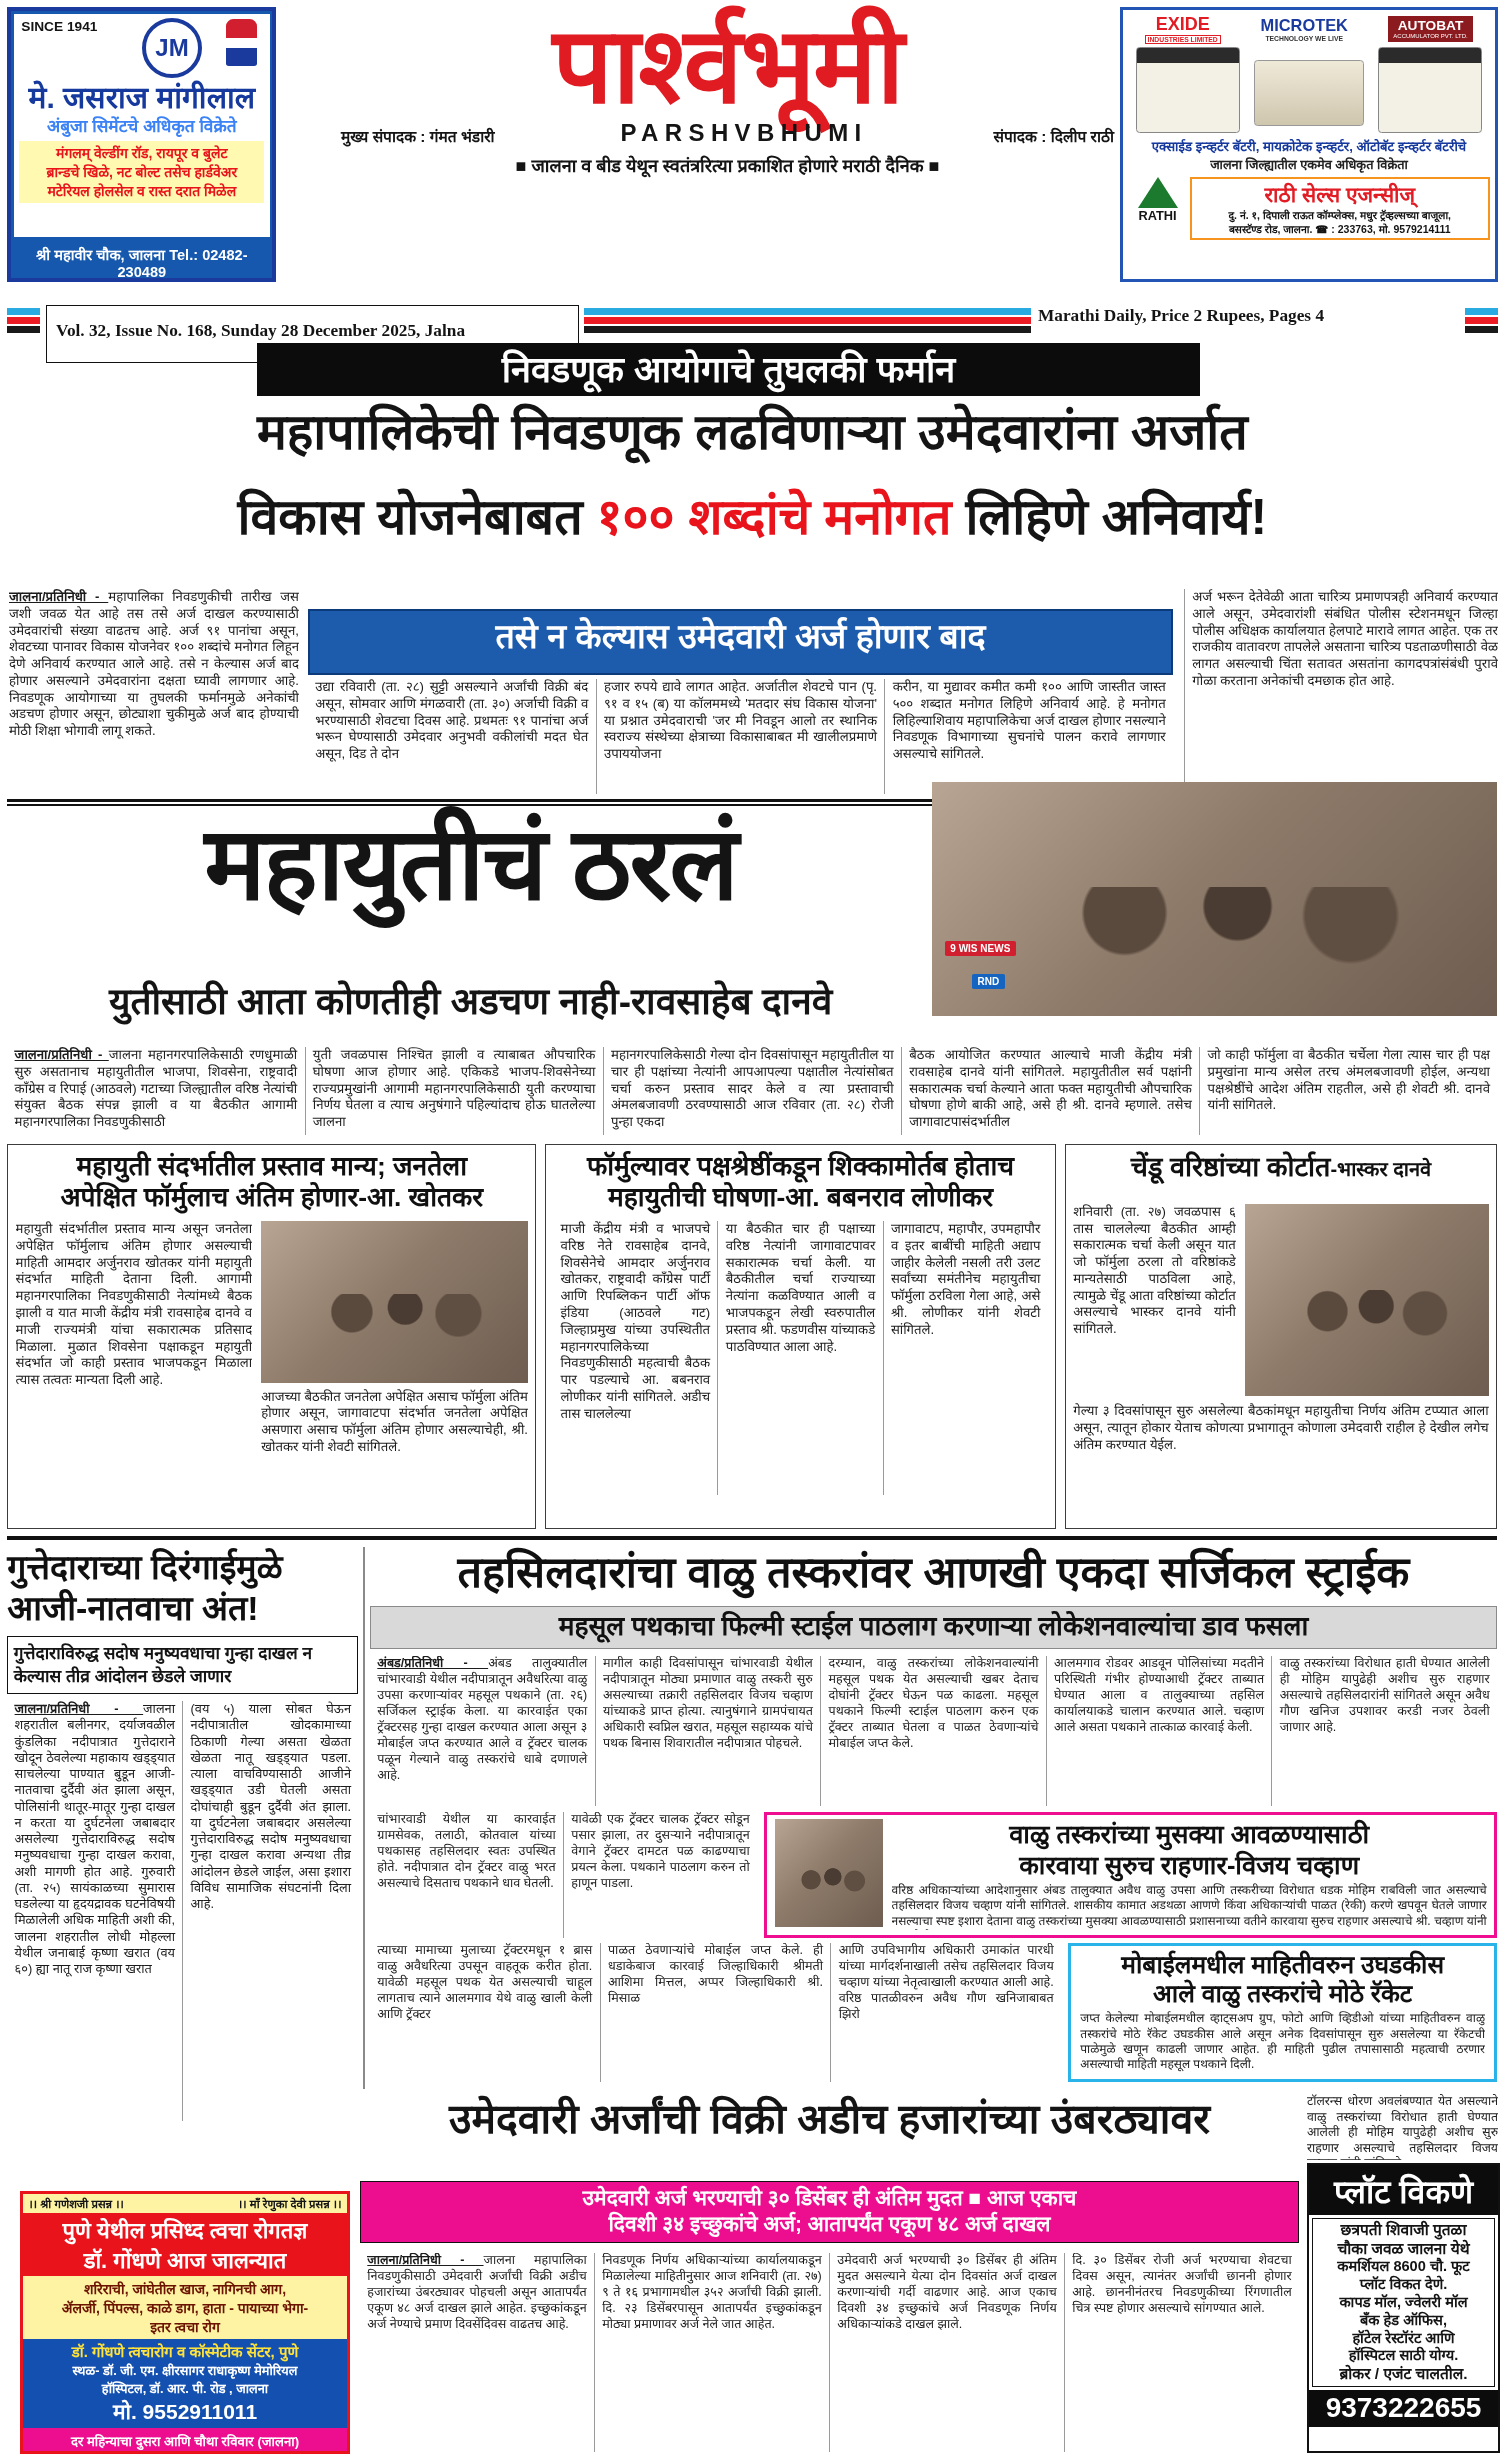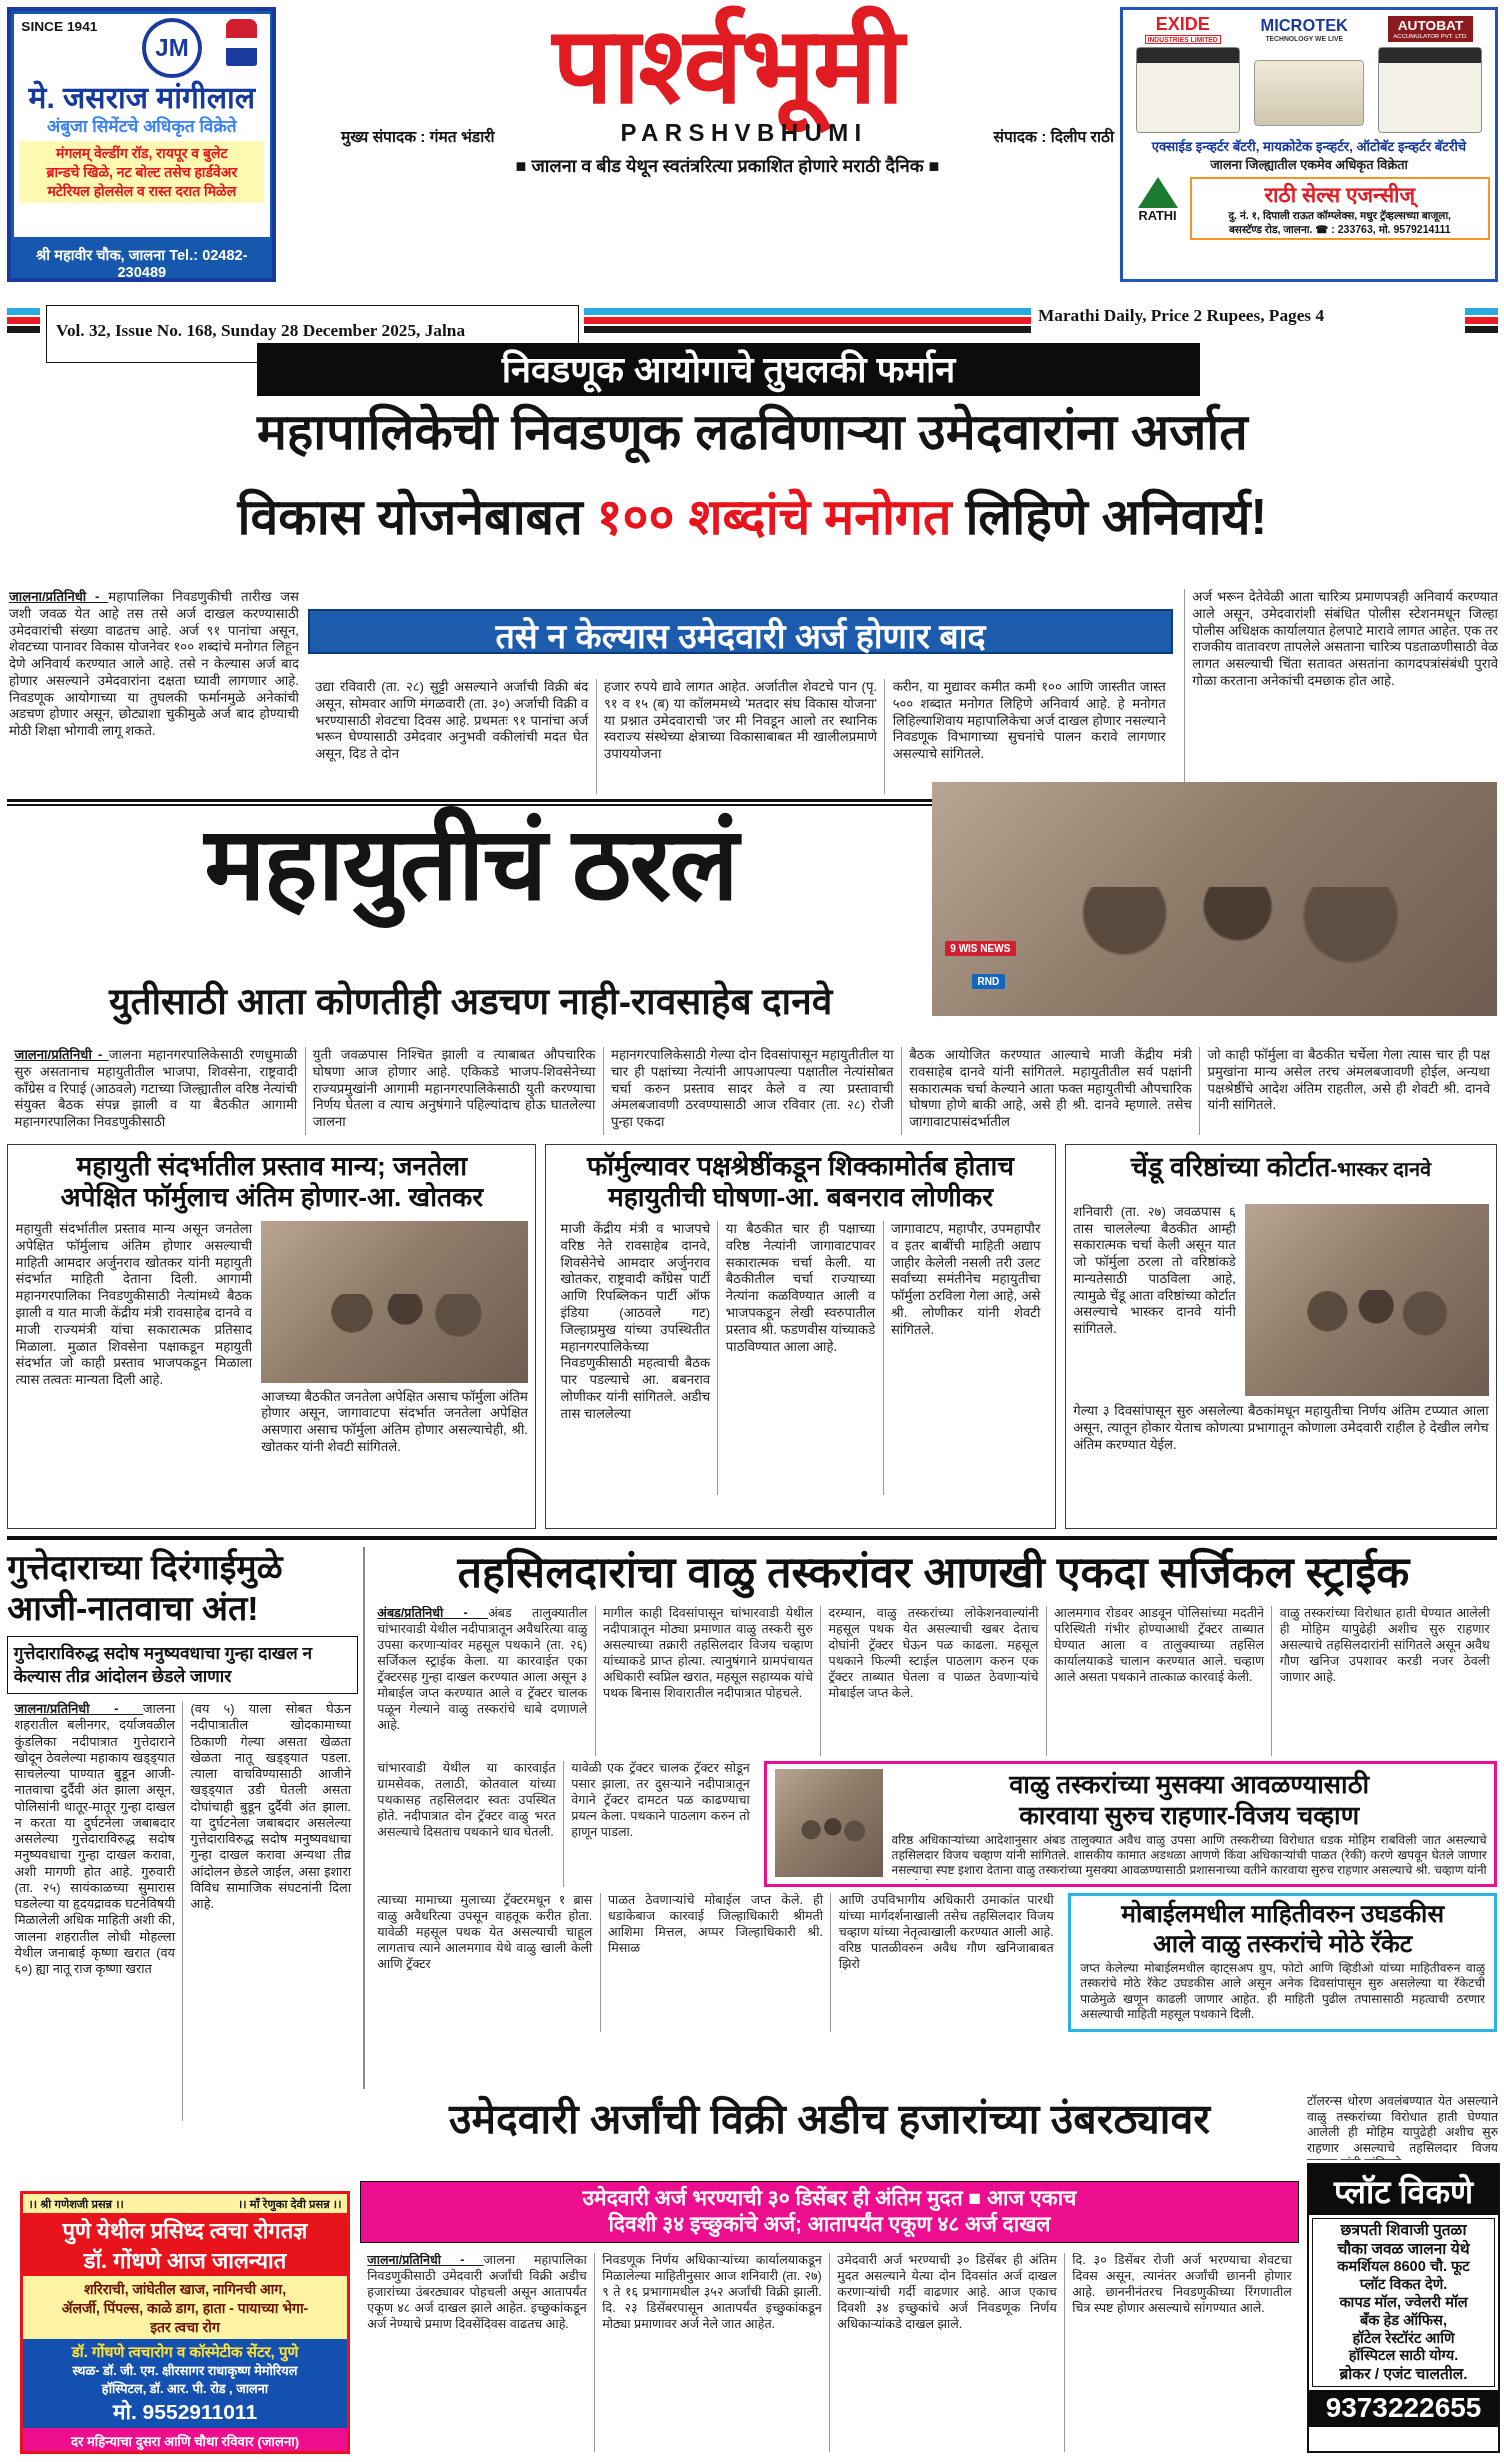--- a/index.html
+++ b/index.html
@@ -113,21 +113,21 @@
       <i class="s-c"></i>
       <i class="s-r"></i>
       <i class="s-k"></i>
     </div>
 
   <div class="abs ctr" style="left:257px;top:343px;width:943px;height:53px;background:#0c0c0c;color:#fff;font-size:36px;font-weight:900;line-height:53px;">निवडणूक आयोगाचे तुघलकी फर्मान</div>
 
   <div class="abs ctr" style="left:7.3px;top:407px;width:1490px;font-size:50px;font-weight:900;line-height:1.0;">महापालिकेची निवडणूक लढविणाऱ्या उमेदवारांना अर्जात</div>
   <div class="abs ctr" style="left:7.3px;top:492px;width:1490px;font-size:50px;font-weight:900;line-height:1.0;"><span>विकास योजनेबाबत </span><span style="color:#e8131b;">१०० शब्दांचे मनोगत</span><span> लिहिणे अनिवार्य!</span></div>
 
-  <div class="abs ctr" style="left:308px;top:609px;width:865px;height:45px;background:#1d5cad;border:2.7px solid #0d3a7a;box-sizing:border-box;color:#fff;font-size:34px;font-weight:900;line-height:51px;">तसे न केल्यास उमेदवारी अर्ज होणार बाद</div>
+  <div class="abs ctr" style="left:308px;top:609px;width:865px;height:66px;background:#1d5cad;border:2.7px solid #0d3a7a;box-sizing:border-box;color:#fff;font-size:34px;font-weight:900;line-height:51px;">तसे न केल्यास उमेदवारी अर्ज होणार बाद</div>
 
   <div class="abs bt" style="left:9px;top:589px;width:290px;height:204px;"><span class="lead">जालना/प्रतिनिधी - </span><span>महापालिका निवडणुकीची तारीख जस जशी जवळ येत आहे तस तसे अर्ज दाखल करण्यासाठी उमेदवारांची संख्या वाढतच आहे. अर्ज ९१ पानांचा असून, शेवटच्या पानावर विकास योजनेवर १०० शब्दांचे मनोगत लिहून देणे अनिवार्य करण्यात आले आहे. तसे न केल्यास अर्ज बाद होणार असल्याने उमेदवारांना दक्षता घ्यावी लागणार आहे. निवडणूक आयोगाच्या या तुघलकी फर्मानमुळे अनेकांची अडचण होणार असून, छोट्याशा चुकीमुळे अर्ज बाद होण्याची मोठी शिक्षा भोगावी लागू शकते.</span></div>
   <div class="abs cols" style="left:308px;top:679px;width:865px;height:115px;">
     <div class="bt">उद्या रविवारी (ता. २८) सुट्टी असल्याने अर्जांची विक्री बंद असून, सोमवार आणि मंगळवारी (ता. ३०) अर्जाची विक्री व भरण्यासाठी शेवटचा दिवस आहे. प्रथमतः ९१ पानांचा अर्ज भरून घेण्यासाठी उमेदवार अनुभवी वकीलांची मदत घेत असून, दिड ते दोन</div>
     <div class="bt">हजार रुपये द्यावे लागत आहेत. अर्जातील शेवटचे पान (पृ. ९१ व १५ (ब) या कॉलममध्ये 'मतदार संघ विकास योजना' या प्रश्नात उमेदवाराची 'जर मी निवडून आलो तर स्थानिक स्वराज्य संस्थेच्या क्षेत्राच्या विकासाबाबत मी खालीलप्रमाणे उपाययोजना</div>
     <div class="bt">करीन, या मुद्यावर कमीत कमी १०० आणि जास्तीत जास्त ५०० शब्दात मनोगत लिहिणे अनिवार्य आहे. हे मनोगत लिहिल्याशिवाय महापालिकेचा अर्ज दाखल होणार नसल्याने निवडणूक विभागाच्या सुचनांचे पालन करावे लागणार असल्याचे सांगितले.</div>
   </div>
   <div class="abs bt" style="left:1184px;top:589px;width:314px;height:204px;border-left:0.9px solid #9a9a9a;padding-left:7.3px;box-sizing:border-box;">अर्ज भरून देतेवेळी आता चारित्र्य प्रमाणपत्रही अनिवार्य करण्यात आले असून, उमेदवारांशी संबंधित पोलीस स्टेशनमधून जिल्हा पोलीस अधिक्षक कार्यालयात हेलपाटे मारावे लागत आहेत. एक तर राजकीय वातावरण तापलेले असताना चारित्र्य पडताळणीसाठी वेळ लागत असल्याची चिंता सतावत असतांना कागदपत्रांसंबंधी पुरावे गोळा करताना अनेकांची दमछाक होत आहे.</div>
 
   <div class="hrule" style="top:799px;height:2.7px;"></div>
@@ -193,20 +193,21 @@
     <div style="border:1.8px solid #111;padding:5.5px;font-size:17.3px;font-weight:800;line-height:1.3;margin-bottom:7.3px;">गुत्तेदाराविरुद्ध सदोष मनुष्यवधाचा गुन्हा दाखल न केल्यास तीव्र आंदोलन छेडले जाणार</div>
     <div class="cols" style="height:420px;">
       <div class="bt" style="font-size:12.8px;"><span class="lead">जालना/प्रतिनिधी - </span><span>जालना शहरातील बलीनगर, दर्याजवळील कुंडलिका नदीपात्रात गुत्तेदाराने खोदून ठेवलेल्या महाकाय खड्ड्यात साचलेल्या पाण्यात बुडून आजी-नातवाचा दुर्दैवी अंत झाला असून, पोलिसांनी थातूर-मातूर गुन्हा दाखल न करता या दुर्घटनेला जबाबदार असलेल्या गुत्तेदाराविरुद्ध सदोष मनुष्यवधाचा गुन्हा दाखल करावा, अशी मागणी होत आहे. गुरुवारी (ता. २५) सायंकाळच्या सुमारास घडलेल्या या हृदयद्रावक घटनेविषयी मिळालेली अधिक माहिती अशी की, जालना शहरातील लोधी मोहल्ला येथील जनाबाई कृष्णा खरात (वय ६०) ह्या नातू राज कृष्णा खरात</span></div>
       <div class="bt" style="font-size:12.8px;">(वय ५) याला सोबत घेऊन नदीपात्रातील खोदकामाच्या ठिकाणी गेल्या असता खेळता खेळता नातू खड्ड्यात पडला. त्याला वाचविण्यासाठी आजीने खड्ड्यात उडी घेतली असता दोघांचाही बुडून दुर्दैवी अंत झाला. या दुर्घटनेला जबाबदार असलेल्या गुत्तेदाराविरुद्ध सदोष मनुष्यवधाचा गुन्हा दाखल करावा अन्यथा तीव्र आंदोलन छेडले जाईल, असा इशारा विविध सामाजिक संघटनांनी दिला आहे.</div>
     </div>
   </div>
   <div class="vrule" style="left:363px;top:1547px;height:542px;"></div>
 
   <div class="abs" style="left:370px;top:1547px;width:1127px;">
     <div class="bh" style="font-size:43px;">तहसिलदारांचा वाळु तस्करांवर आणखी एकदा सर्जिकल स्ट्राईक</div>
+    <div class="bh" style="font-size:26.4px;background:#d9d9d9;border:0.9px solid #8a8a8a;margin-top:7.3px;padding:4.6px 0;">महसूल पथकाचा फिल्मी स्टाईल पाठलाग करणाऱ्या लोकेशनवाल्यांचा डाव फसला</div>
 
     <div class="cols" style="height:150px;margin-top:7.3px;">
       <div class="bt" style="font-size:12.6px;"><span class="lead">अंबड/प्रतिनिधी - </span><span>अंबड तालुक्यातील चांभारवाडी येथील नदीपात्रातून अवैधरित्या वाळु उपसा करणाऱ्यांवर महसूल पथकाने (ता. २६) सर्जिकल स्ट्राईक केला. या कारवाईत एका ट्रॅक्टरसह गुन्हा दाखल करण्यात आला असून ३ मोबाईल जप्त करण्यात आले व ट्रॅक्टर चालक पळून गेल्याने वाळु तस्करांचे धाबे दणाणले आहे.</span></div>
       <div class="bt" style="font-size:12.6px;">मागील काही दिवसांपासून चांभारवाडी येथील नदीपात्रातून मोठ्या प्रमाणात वाळु तस्करी सुरु असल्याच्या तक्रारी तहसिलदार विजय चव्हाण यांच्याकडे प्राप्त होत्या. त्यानुषंगाने ग्रामपंचायत अधिकारी स्वप्निल खरात, महसूल सहाय्यक यांचे पथक बिनास शिवारातील नदीपात्रात पोहचले.</div>
       <div class="bt" style="font-size:12.6px;">दरम्यान, वाळु तस्करांच्या लोकेशनवाल्यांनी महसूल पथक येत असल्याची खबर देताच दोघांनी ट्रॅक्टर घेऊन पळ काढला. महसूल पथकाने फिल्मी स्टाईल पाठलाग करुन एक ट्रॅक्टर ताब्यात घेतला व पाळत ठेवणाऱ्यांचे मोबाईल जप्त केले.</div>
       <div class="bt" style="font-size:12.6px;">आलमगाव रोडवर आडवून पोलिसांच्या मदतीने परिस्थिती गंभीर होण्याआधी ट्रॅक्टर ताब्यात घेण्यात आला व तालुक्याच्या तहसिल कार्यालयाकडे चालान करण्यात आले. चव्हाण आले असता पथकाने तात्काळ कारवाई केली.</div>
       <div class="bt" style="font-size:12.6px;">वाळु तस्करांच्या विरोधात हाती घेण्यात आलेली ही मोहिम यापुढेही अशीच सुरु राहणार असल्याचे तहसिलदारांनी सांगितले असून अवैध गौण खनिज उपशावर करडी नजर ठेवली जाणार आहे.</div>
     </div>
 
     <div style="display:flex;margin-top:5.5px;gap:7.3px;">

